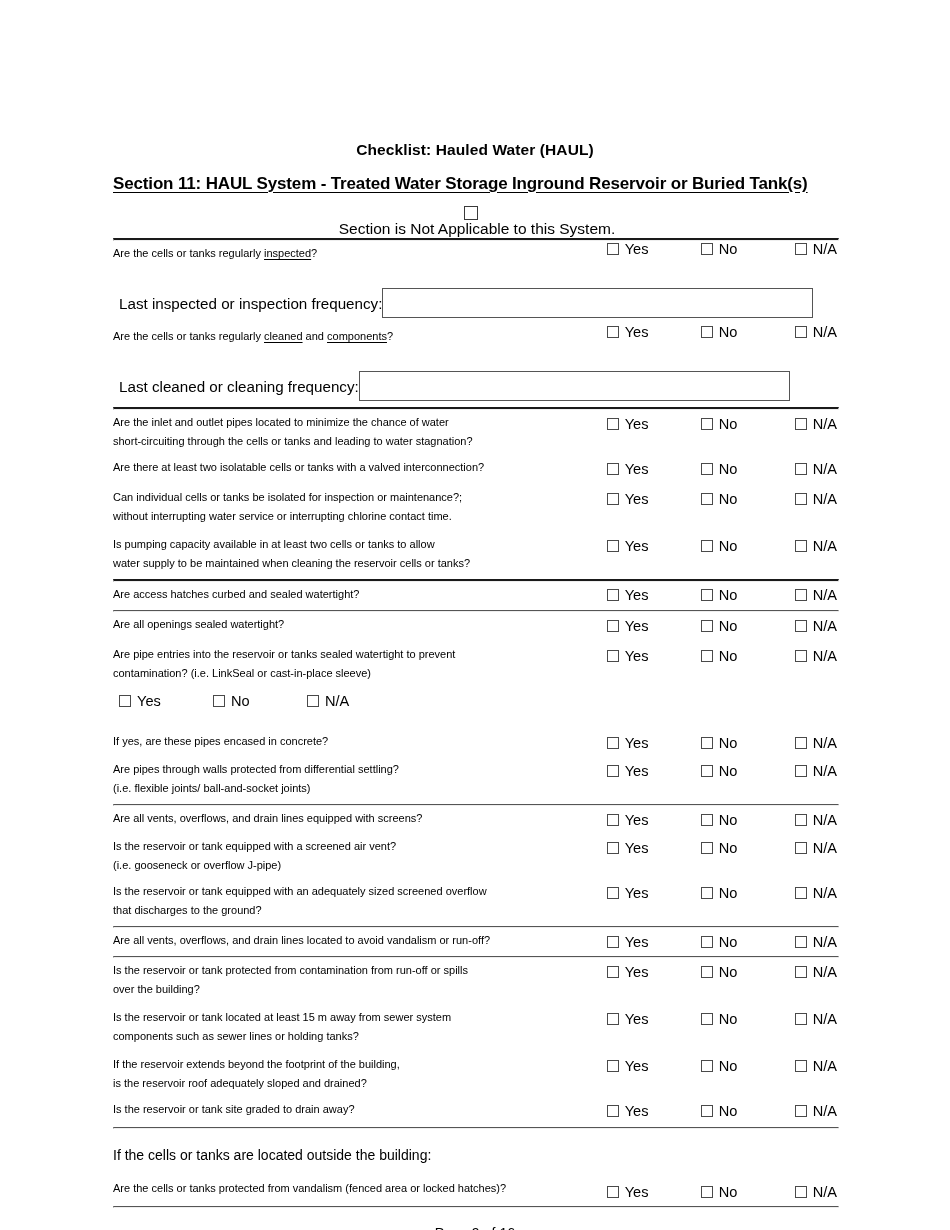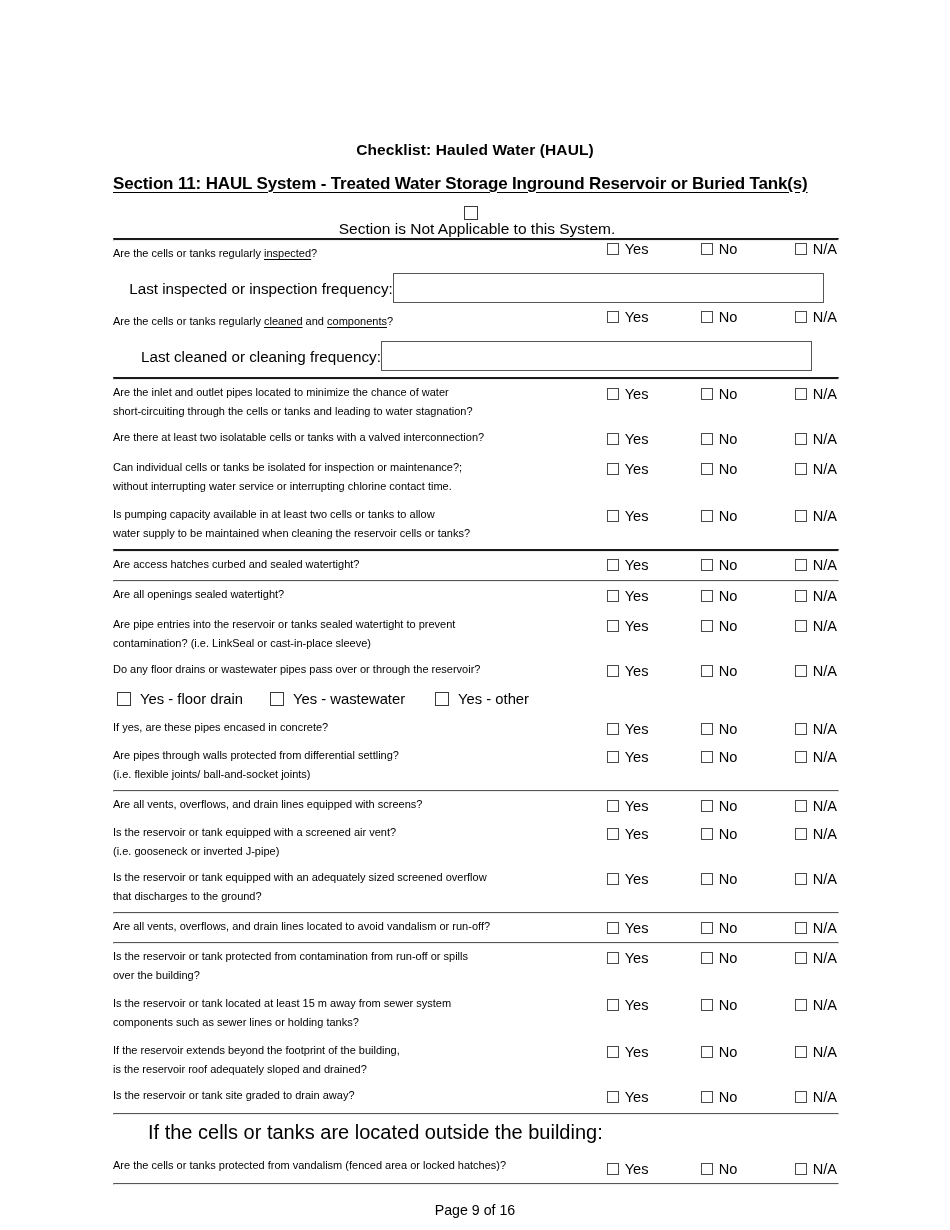--- a/index.html
+++ b/index.html
@@ -108,21 +108,22 @@
   .cb.big {
     width: 14px;
     height: 14px;
     border: 1.4px solid #3a3a3a;
   }
 
   
   .fieldrow {
     display: flex;
     align-items: center;
-    justify-content: center;
+    justify-content: flex-start;
+    margin-top: 15px;
   }
   .fieldlabel {
     font-size: 15.2px;
     padding-left: 6px;
   }
   .textbox {
     width: 431px;
     height: 30px;
     border: 1.4px solid #555555;
     background: #ffffff;
@@ -140,25 +141,24 @@
     display: flex;
     align-items: center;
   }
   .subopt .cb { margin-right: 9px; }
   .subopt .slabel { font-size: 14.8px; }
   .subopt.s1 { width: 153px; }
   .subopt.s2 { width: 165px; }
 
   
   .plainrow {
-    font-size: 20px;
+    font-size: 14px;
     line-height: 19px;
-    padding-top: 8px;
+    padding-top: 17px;
     padding-bottom: 3px;
-    margin-left: 35px;
   }
 
   
   .footer {
     text-align: center;
     font-size: 14.2px;
     margin-top: 17px;
   }
   .spacer-4 { height: 4px; }
   .spacer-6 { height: 6px; }
@@ -372,53 +372,38 @@
       <span class="opt">
           <span class="cb"></span>
           <span class="olabel">N/A</span>
         </span>
     </div>
   </div>
 
   <div class="spacer-4"></div>
 
   <div class="qrow">
-    <div class="qtext">Do any floor drains or wastewater pipes pass over or through the reservoir?</div>
     <div class="opts" style="padding-top:6px;">
       <span class="opt">
           <span class="cb"></span>
           <span class="olabel">Yes</span>
         </span>
       <span class="opt">
           <span class="cb"></span>
           <span class="olabel">No</span>
         </span>
       <span class="opt">
           <span class="cb"></span>
           <span class="olabel">N/A</span>
         </span>
     </div>
   </div>
 
   <div class="spacer-10"></div>
 
-  <div class="subrow">
-    <span class="subopt s1">
-        <span class="cb big"></span>
-        <span class="slabel">Yes - floor drain</span>
-      </span>
-    <span class="subopt s2">
-        <span class="cb big"></span>
-        <span class="slabel">Yes - wastewater</span>
-      </span>
-    <span class="subopt">
-        <span class="cb big"></span>
-        <span class="slabel">Yes - other</span>
-      </span>
-  </div>
 
   <div class="spacer-8"></div>
 
   <div class="qrow">
     <div class="qtext">If yes, are these pipes encased in concrete?</div>
     <div class="opts" style="padding-top:6px;">
       <span class="opt">
           <span class="cb"></span>
           <span class="olabel">Yes</span>
         </span>
@@ -470,21 +455,21 @@
       <span class="opt">
           <span class="cb"></span>
           <span class="olabel">N/A</span>
         </span>
     </div>
   </div>
 
   <div class="spacer-4"></div>
 
   <div class="qrow">
-    <div class="qtext"><span>Is the reservoir or tank equipped with a screened air vent?</span><br><span>(i.e. gooseneck or inverted J-pipe)</span></div>
+    <div class="qtext"><span>Is the reservoir or tank equipped with a screened air vent?</span><br><span>(i.e. gooseneck or overflow J-pipe)</span></div>
     <div class="opts" style="padding-top:6px;">
       <span class="opt">
           <span class="cb"></span>
           <span class="olabel">Yes</span>
         </span>
       <span class="opt">
           <span class="cb"></span>
           <span class="olabel">No</span>
         </span>
       <span class="opt">

